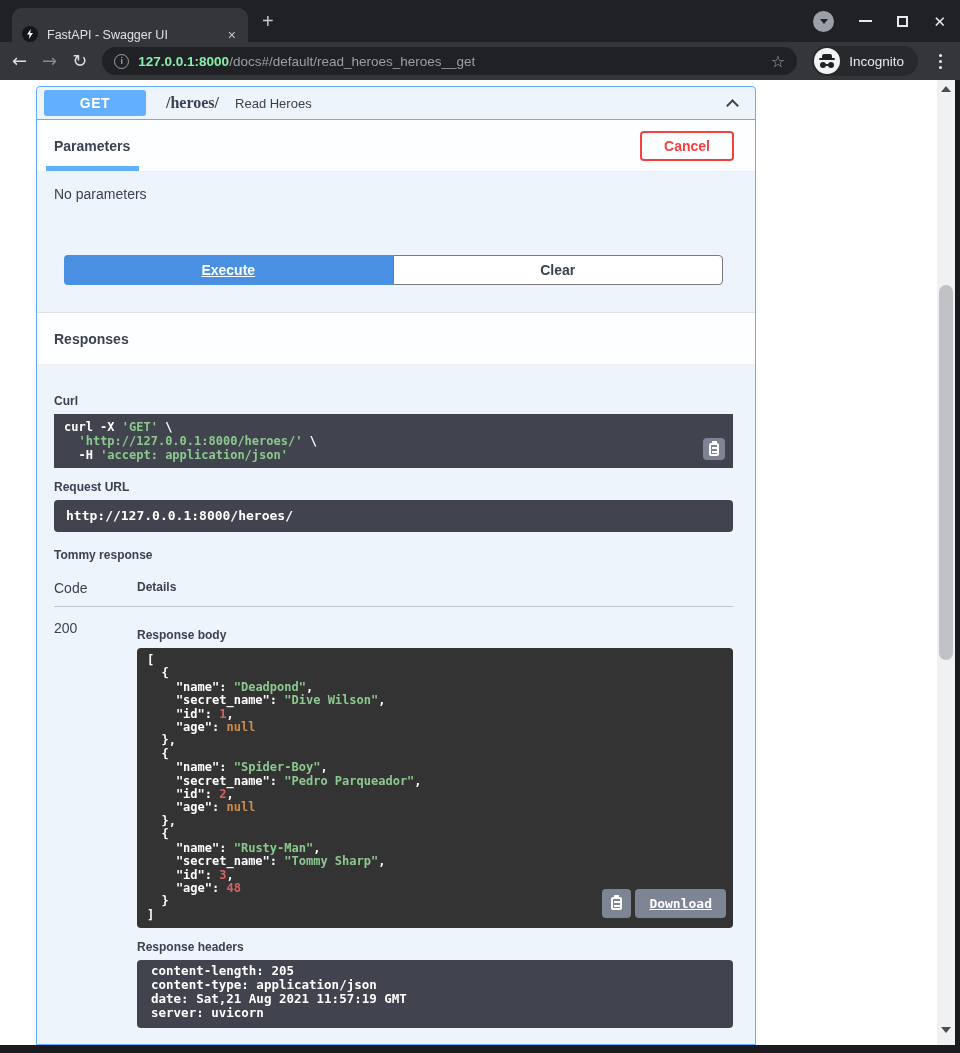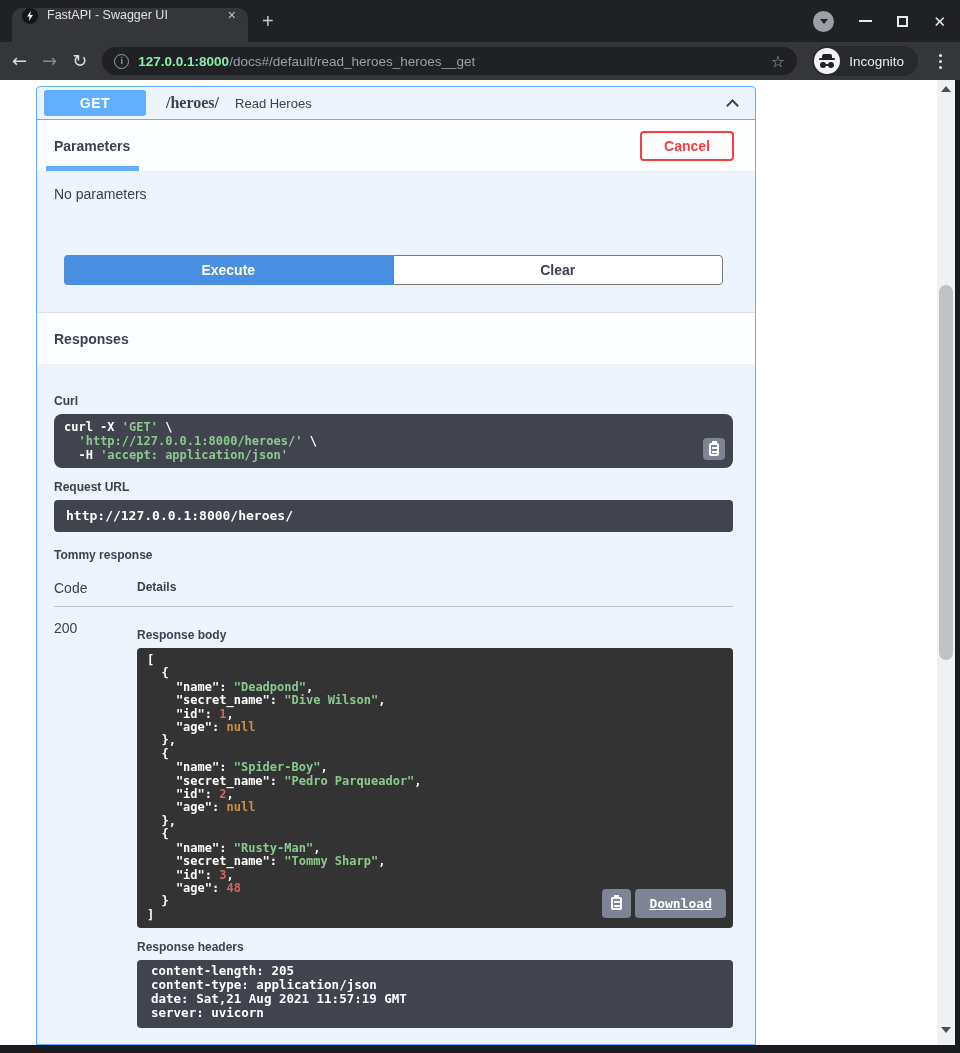--- a/index.html
+++ b/index.html
@@ -9,21 +9,21 @@
     --ink:#3b4151;
   }
   *{box-sizing:border-box}
   html,body{margin:0;padding:0}
   body{width:960px;height:1053px;overflow:hidden;position:relative;background:#fff;
        font-family:"Liberation Sans","DejaVu Sans",sans-serif;}
 
   
   .tabstrip{position:absolute;top:0;left:0;width:960px;height:42px;background:#202124;}
   .tab{position:absolute;left:12px;top:8px;width:236px;height:34px;background:#35363a;
-       border-radius:10px 10px 0 0;display:flex;align-items:flex-start;padding:0 10px;}
+       border-radius:10px 10px 0 0;display:flex;align-items:flex-end;padding:0 10px;}
   .favicon{width:16px;height:16px;border-radius:50%;background:#131518;flex:none;
            display:flex;align-items:center;justify-content:center;}
   .bolt{width:7px;height:10px;background:#fff;
         clip-path:polygon(62% 0,8% 56%,44% 56%,34% 100%,92% 40%,52% 40%);}
   .tab-title{color:#dfe1e5;font-size:12.5px;margin-left:9px;flex:1;white-space:nowrap;overflow:hidden;}
   .tab-close{color:#c3c6ca;font-size:14px;line-height:14px;padding:0 2px;}
   .newtab{position:absolute;left:262px;top:11px;color:#c6c9cc;font-size:20px;font-weight:400;line-height:20px;}
   .win-controls{position:absolute;right:0;top:0;height:42px;display:flex;align-items:center;gap:25px;padding-right:14px;}
   .tabsearch{width:21px;height:21px;border-radius:50%;background:#9aa0a6;display:flex;align-items:center;justify-content:center;}
   .tri-down{width:0;height:0;border-left:4px solid transparent;border-right:4px solid transparent;border-top:5px solid #202124;}
@@ -81,29 +81,29 @@
               justify-content:space-between;padding:0 21px 0 17px;position:relative;
               border-bottom:1px solid rgba(59,65,81,.08);}
   .sec-title{font-size:14px;font-weight:bold;color:var(--ink);text-align:right;}
   .param-underline{position:absolute;left:9px;bottom:0;width:93px;height:5px;background:var(--blue);}
   .cancel-btn{width:94px;height:30px;border:2px solid var(--red);border-radius:4px;background:transparent;
               color:var(--red);font-weight:bold;font-size:14px;font-family:inherit;}
 
   .no-params-wrap{height:83px;padding:14px 0 0 17px;font-size:14px;color:var(--ink);}
   .execute-row{display:flex;height:30px;margin:0 32px 27px 27px;}
   .execute-btn{flex:1;background:var(--exec-blue);color:#fff;font-weight:bold;font-size:14px;
-               border:none;border-radius:4px 0 0 4px;font-family:inherit;}
+               border:none;border-radius:4px 0 0 4px;font-family:inherit;text-decoration:underline;}
   .clear-btn{flex:1;background:#fff;color:var(--ink);font-weight:bold;font-size:14px;
              border:1px solid #7a7a7a;border-radius:0 4px 4px 0;font-family:inherit;}
 
   .resp-header{border-top:1px solid rgba(59,65,81,.15);height:53px;}
   .resp-body{padding:29px 22px 0 17px;}
   .blk-label{font-size:12px;font-weight:bold;color:var(--ink);margin:0 0 6px 0;}
   pre{margin:0;font-family:"DejaVu Sans Mono",monospace;font-weight:bold;color:#fff;white-space:pre;}
-  .curl-pre{background:var(--codebg);border-radius:8px;padding:6px 10px;font-size:12px;line-height:14px;
+  .curl-pre{background:var(--codebg);border-radius:0;padding:6px 10px;font-size:12px;line-height:14px;
             position:relative;margin-bottom:12px;}
   .tok-str{color:var(--green);}
   .requrl-pre{background:var(--codebg);border-radius:4px;padding:9px 12px;font-size:13px;line-height:14px;
               margin-bottom:4px;}
   .srv-label{margin-top:16px;}
   .rt-head{display:flex;padding:12px 0 10px 0;border-bottom:1px solid rgba(59,65,81,.25);}
   .col-code{width:83px;flex:none;}
   .code-hdr{font-size:14px;color:var(--ink);}
   .details-hdr{font-size:12px;font-weight:bold;color:var(--ink);flex:1;}
   .rt-row{display:flex;padding-top:13px;}

